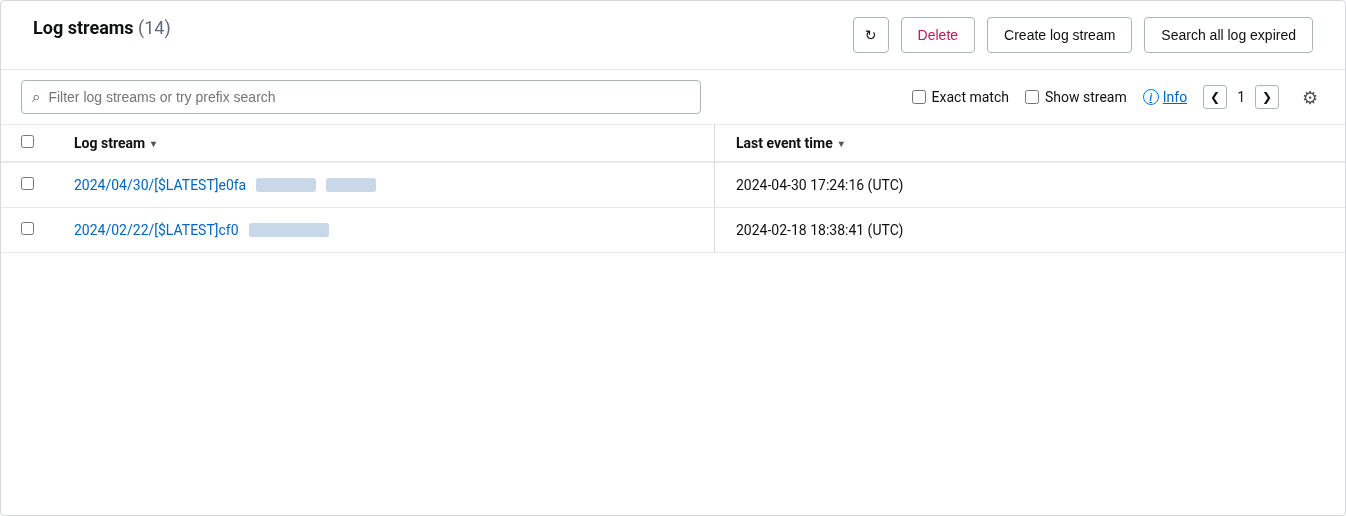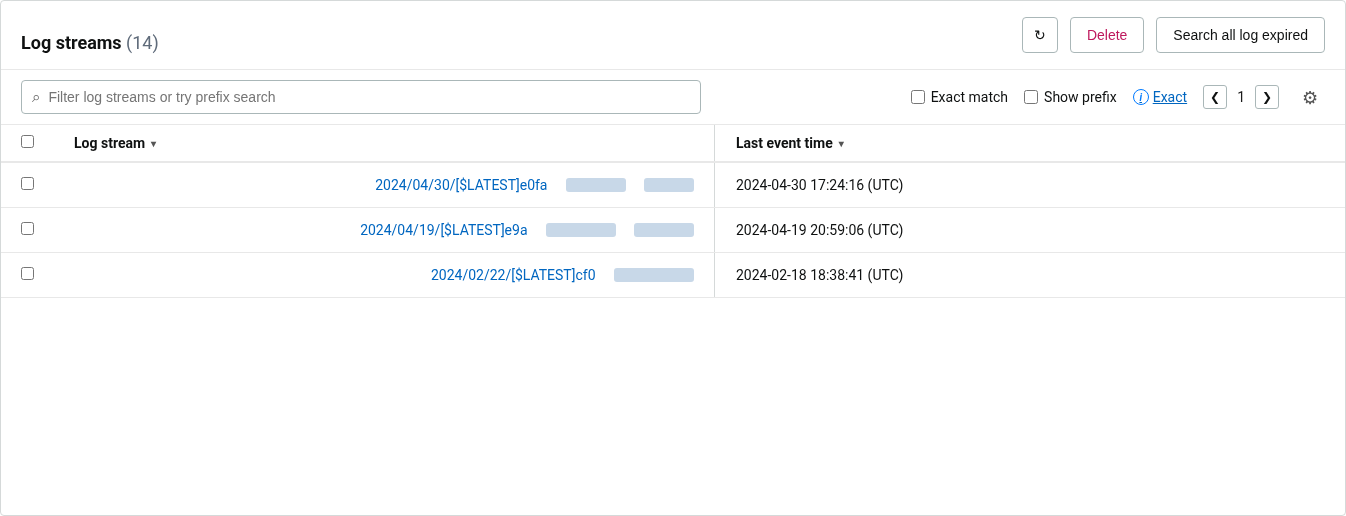--- a/index.html
+++ b/index.html
@@ -12,22 +12,22 @@
     .container {
       width: 1346px;
       min-height: 516px;
       background: #fff;
       border: 1px solid #d5d9d9;
       border-radius: 4px;
       overflow: hidden;
     }
     .header {
       display: flex;
-      align-items: flex-end;
-      padding: 16px 20px;
+      align-items: flex-start;
+      padding: 16px 32px;
       border-bottom: 1px solid #e8e8e8;
       gap: 12px;
     }
     .title {
       font-size: 18px;
       font-weight: 700;
       color: #0f1111;
       white-space: nowrap;
     }
     .title-count {
@@ -206,22 +206,21 @@
       display: inline-block;
       height: 14px;
       border-radius: 3px;
       background: #c8d8e8;
       vertical-align: middle;
       margin-left: 6px;
     }
     .stream-cell {
       display: flex;
       align-items: center;
-      gap: 12px;
-      justify-content: flex-end;
+      gap: 4px;
     }
     .divider-col {
       width: 2px;
       padding: 0;
       border-left: 1px solid #d5d9d9;
     }
     .col-stream { width: 660px; }
     .col-event { }
     .header-row-check {
       width: 44px;
@@ -238,42 +237,45 @@
       <span class="title-count">(14)</span>
     </span>
     <div class="header-spacer"></div>
     <button class="btn btn-icon" title="Refresh">
       <span>↻</span>
     </button>
     <button class="btn btn-disabled">
       <span>Delete</span>
     </button>
     <button class="btn">
+      <span>Create log stream</span>
+    </button>
+    <button class="btn">
       <span>Search all log expired</span>
     </button>
   </div>
 
   <div class="toolbar">
     <div class="search-wrapper">
       <span class="search-icon-wrap">⌕</span>
       <input class="search-input" type="text" placeholder="Filter log streams or try prefix search" style="">
     </div>
     <div class="toolbar-spacer"></div>
     <div class="filter-options">
       <label class="checkbox-label">
         <input type="checkbox" style="">
         <span>Exact match</span>
       </label>
       <label class="checkbox-label">
         <input type="checkbox" style="">
-        <span>Show prefix</span>
+        <span>Show stream</span>
       </label>
       <span class="info-link">
         <span class="info-icon">i</span>
-        <span>Exact</span>
+        <span>Info</span>
       </span>
       <div class="pagination">
         <button class="page-btn">❮</button>
         <span class="page-num">1</span>
         <button class="page-btn">❯</button>
       </div>
       <span class="settings-btn">⚙</span>
     </div>
   </div>
 
@@ -308,32 +310,20 @@
               <span class="redacted-inline" style="width: 50px; margin-left: 6px;"></span>
             </div>
           </td>
           <td class="divider-col"></td>
           <td class="col-event">2024-04-30 17:24:16 (UTC)</td>
         </tr>
         <tr>
           <td class="check-col"><input type="checkbox" style=""></td>
           <td class="col-stream">
             <div class="stream-cell">
-              <a class="stream-link" href="#">2024/04/19/[$LATEST]e9a</a>
-              <span class="redacted-inline" style="width: 70px;"></span>
-              <span class="redacted-inline" style="width: 60px; margin-left: 6px;"></span>
-            </div>
-          </td>
-          <td class="divider-col"></td>
-          <td class="col-event">2024-04-19 20:59:06 (UTC)</td>
-        </tr>
-        <tr>
-          <td class="check-col"><input type="checkbox" style=""></td>
-          <td class="col-stream">
-            <div class="stream-cell">
               <a class="stream-link" href="#">2024/02/22/[$LATEST]cf0</a>
               <span class="redacted-inline" style="width: 80px;"></span>
             </div>
           </td>
           <td class="divider-col"></td>
           <td class="col-event">2024-02-18 18:38:41 (UTC)</td>
         </tr>
       </tbody>
   </table>
 </div>

